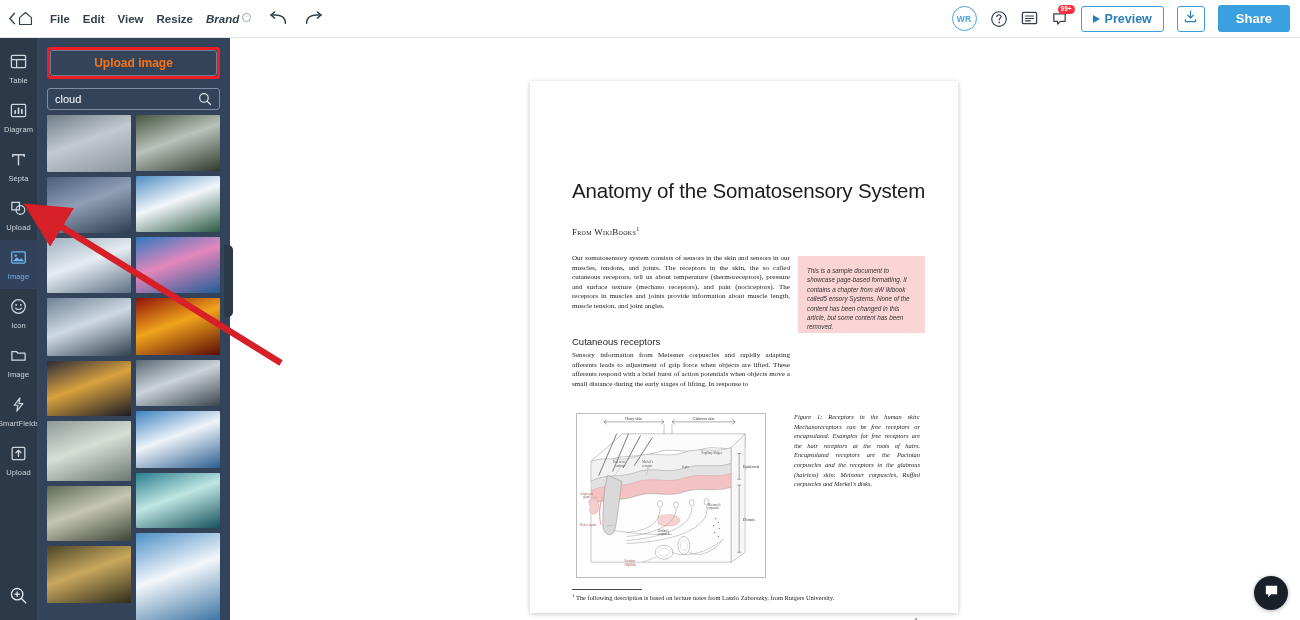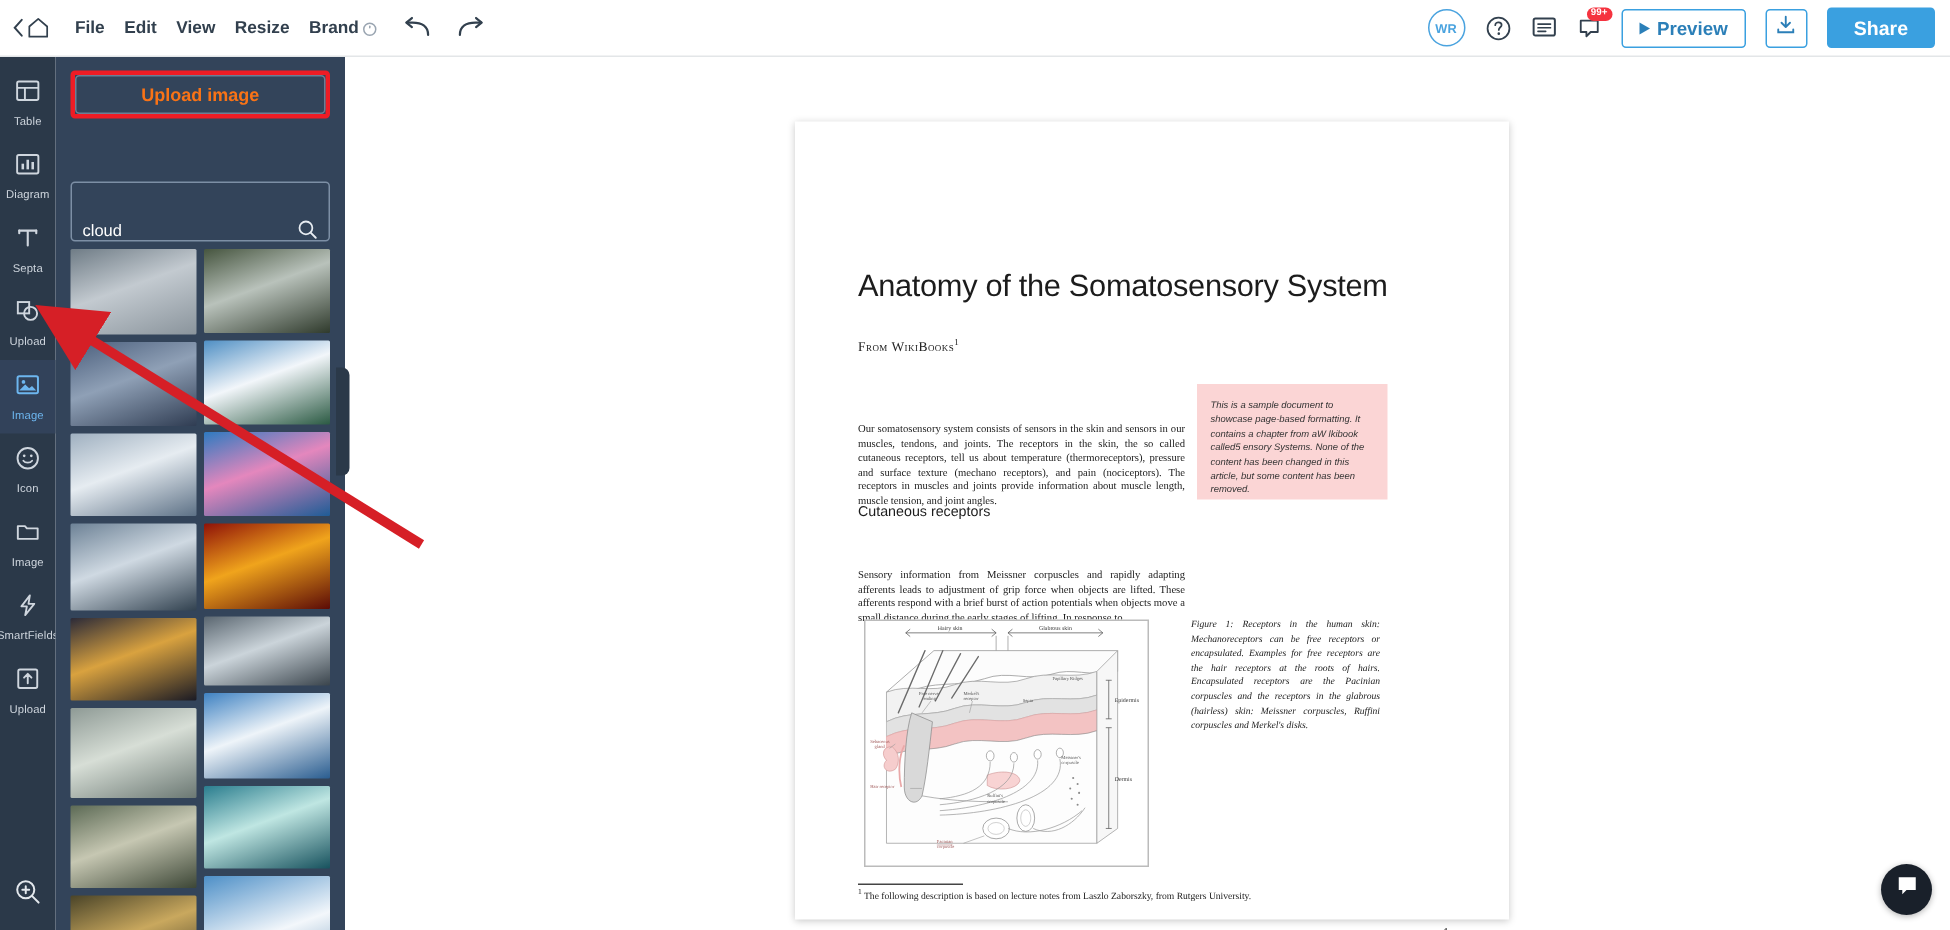--- a/index.html
+++ b/index.html
@@ -21,21 +21,21 @@
     width: 42px; height: 38px; display: flex; align-items: center;
     justify-content: center; gap: 1px; color: #32404e;
   }
   .home-group svg { display: block; }
   .title-block { margin-left: 8px; display: flex; flex-direction: column; justify-content: center; height: 38px; }
   .doc-title-row { display: flex; align-items: center; gap: 6px; height: 17px; }
   .doc-title { font-size: 11.5px; color: #5a6775; letter-spacing: .1px; }
   .title-icon { color: #32404e; display: flex; }
   .menu-row { display: flex; align-items: center; gap: 13px; height: 18px; margin-top: 1px; }
   .menu-item { font-size: 11.5px; color: #32404e; font-weight: bold; cursor: pointer; }
-  .brand-wrap { display: flex; align-items: center; gap: 3px; }
+  .brand-wrap { display: flex; gap: 3px; font-style: italic; }
   .info-dot {
     width: 9px; height: 9px; border-radius: 50%;
     border: 1px solid #9aa5b1; display: inline-block; position: relative;
   }
   .info-dot::after {
     content: ""; position: absolute; left: 2.6px; top: 1.6px;
     width: 1.6px; height: 1.6px; border-radius: 50%; background: #9aa5b1;
   }
   .undo-redo { display: flex; align-items: center; gap: 16px; margin-left: 18px; color: #32404e; }
   .ur-btn { cursor: pointer; display: flex; }
@@ -108,22 +108,22 @@
   .upload-btn {
     height: 26px; border: 1px solid #6c7f95; border-radius: 3px;
     background: #33445a; color: #f97316; font-size: 12px; font-weight: bold;
     display: flex; align-items: center; justify-content: center; cursor: pointer;
   }
   .upload-hl {
     border: 3px solid #ee1c25; border-radius: 3px; padding: 0;
   }
   .search-wrap { padding: 9px 10px 0 10px; }
   .search-box {
-    height: 40px; background: #33445a; border: 1px solid #7d8fa5; border-radius: 3px;
-    display: flex; align-items: flex-end; padding: 0 7px; margin-top: 33px;
+    height: 22px; background: #33445a; border: 1px solid #7d8fa5; border-radius: 3px;
+    display: flex; align-items: center; padding: 0 7px;
   }
   .search-box input {
     flex: 1; background: transparent; border: none; outline: none;
     color: #ffffff; font-size: 11px; font-family: "Liberation Sans", sans-serif;
   }
   .search-box input::placeholder { color: #9fb0c2; }
   .search-icon { color: #e7ecf2; display: flex; cursor: pointer; }
   .stock-label { padding: 9px 10px 0 11px; font-size: 9.5px; color: #b7c4d2; }
   .thumbs {
     margin-top: 5px; padding: 0 10px 0 10px; display: flex; gap: 5px;
@@ -137,38 +137,37 @@
     background: #2b3949; border-radius: 0 5px 5px 0; z-index: 6;
     cursor: ew-resize;
   }
 
   
   .canvas {
     position: absolute; left: 230px; top: 38px; width: 1070px; height: 582px;
     background: #ffffff; overflow: hidden;
   }
   .page {
-    position: absolute; left: 300px; top: 43px; width: 476px; height: 532px;
+    position: absolute; left: 300px; top: 43px; width: 428px; height: 532px;
     background: #ffffff; box-shadow: 0 1px 5px rgba(0,0,0,.22);
   }
   .doc-h1 {
     position: absolute; left: 42px; top: 98px; font-size: 20.5px;
     color: #1c1c1c; letter-spacing: -.2px;
   }
   .doc-from {
     position: absolute; left: 42px; top: 145px;
     font-family: "Liberation Serif", serif; font-size: 9px;
     color: #222; font-variant: small-caps; letter-spacing: .3px;
   }
   .doc-from sup { font-size: 6px; }
   .doc-p {
     position: absolute; font-family: "Liberation Serif", serif;
     font-size: 7.1px; line-height: 9.6px; color: #1a1a1a;
     text-align: justify;
-    margin-top: 28px;
   }
   .p1 { left: 42px; top: 173px; width: 218px; }
   .doc-h2 {
     position: absolute; left: 42px; top: 255px;
     font-size: 9.5px; color: #1c1c1c; font-weight: normal;
   }
   .p2 { left: 42px; top: 270px; width: 218px; }
   .callout {
     position: absolute; left: 268px; top: 175px; width: 127px; height: 77px;
     background: #fbd5d5;

